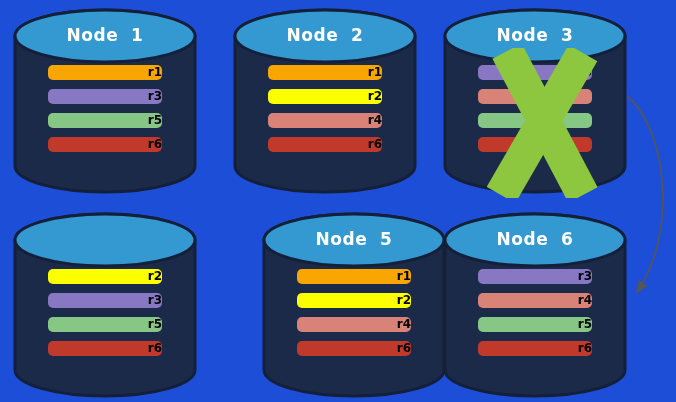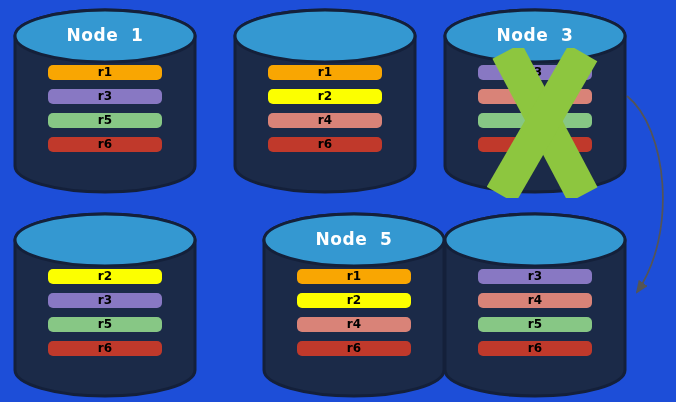--- a/index.html
+++ b/index.html
@@ -35,21 +35,21 @@
     position:absolute;
     left:35px;top:57px;
     width:114px;
     display:flex;
     flex-direction:column;
     gap:9px;
   }
   .bar{
     height:15px;
     border-radius:5px;
-    text-align:center;
+    text-align:right;
     font-size:12px;
     font-weight:bold;
     line-height:15px;
     color:var(--bar-text-color,#000000);
   }
   .x-mark{
     position:absolute;
     left:44px;top:40px;
     width:112px;height:150px;
     display:none;
@@ -87,20 +87,21 @@
         <div class="bar" style="background: rgb(135, 199, 133);">r5</div>
         <div class="bar" style="background: rgb(192, 57, 43);">r6</div>
       </div>
 
   </div>
     <div class="node" style="left: 233px; top: 8px;">
     <svg class="cyl" viewBox="0 0 184 186" xmlns="http://www.w3.org/2000/svg">
       <path class="cyl-body" d="M2 28 L2 158 A 90 26 0 0 0 182 158 L182 28 A 90 26 0 0 0 2 28 Z" style="fill: rgb(27, 42, 72); stroke: rgb(20, 32, 58);"></path>
       <ellipse class="cyl-top" cx="92" cy="28" rx="90" ry="26" style="fill: rgb(52, 152, 209); stroke: rgb(20, 32, 58);"></ellipse>
     </svg>
+    <div class="node-title">Node  2</div>
     <div class="bars">
         <div class="bar" style="background: rgb(249, 166, 2);">r1</div>
         <div class="bar" style="background: rgb(252, 255, 0);">r2</div>
         <div class="bar" style="background: rgb(217, 131, 120);">r4</div>
         <div class="bar" style="background: rgb(192, 57, 43);">r6</div>
       </div>
 
   </div>
     <div class="node" style="left: 443px; top: 8px;">
     <svg class="cyl" viewBox="0 0 184 186" xmlns="http://www.w3.org/2000/svg">
@@ -144,20 +145,21 @@
         <div class="bar" style="background: rgb(217, 131, 120);">r4</div>
         <div class="bar" style="background: rgb(192, 57, 43);">r6</div>
       </div>
 
   </div>
     <div class="node" style="left: 443px; top: 212px;">
     <svg class="cyl" viewBox="0 0 184 186" xmlns="http://www.w3.org/2000/svg">
       <path class="cyl-body" d="M2 28 L2 158 A 90 26 0 0 0 182 158 L182 28 A 90 26 0 0 0 2 28 Z" style="fill: rgb(27, 42, 72); stroke: rgb(20, 32, 58);"></path>
       <ellipse class="cyl-top" cx="92" cy="28" rx="90" ry="26" style="fill: rgb(52, 152, 209); stroke: rgb(20, 32, 58);"></ellipse>
     </svg>
+    <div class="node-title">Node  6</div>
     <div class="bars">
         <div class="bar" style="background: rgb(136, 120, 195);">r3</div>
         <div class="bar" style="background: rgb(217, 131, 120);">r4</div>
         <div class="bar" style="background: rgb(135, 199, 133);">r5</div>
         <div class="bar" style="background: rgb(192, 57, 43);">r6</div>
       </div>
 
   </div>
   </div>
 

